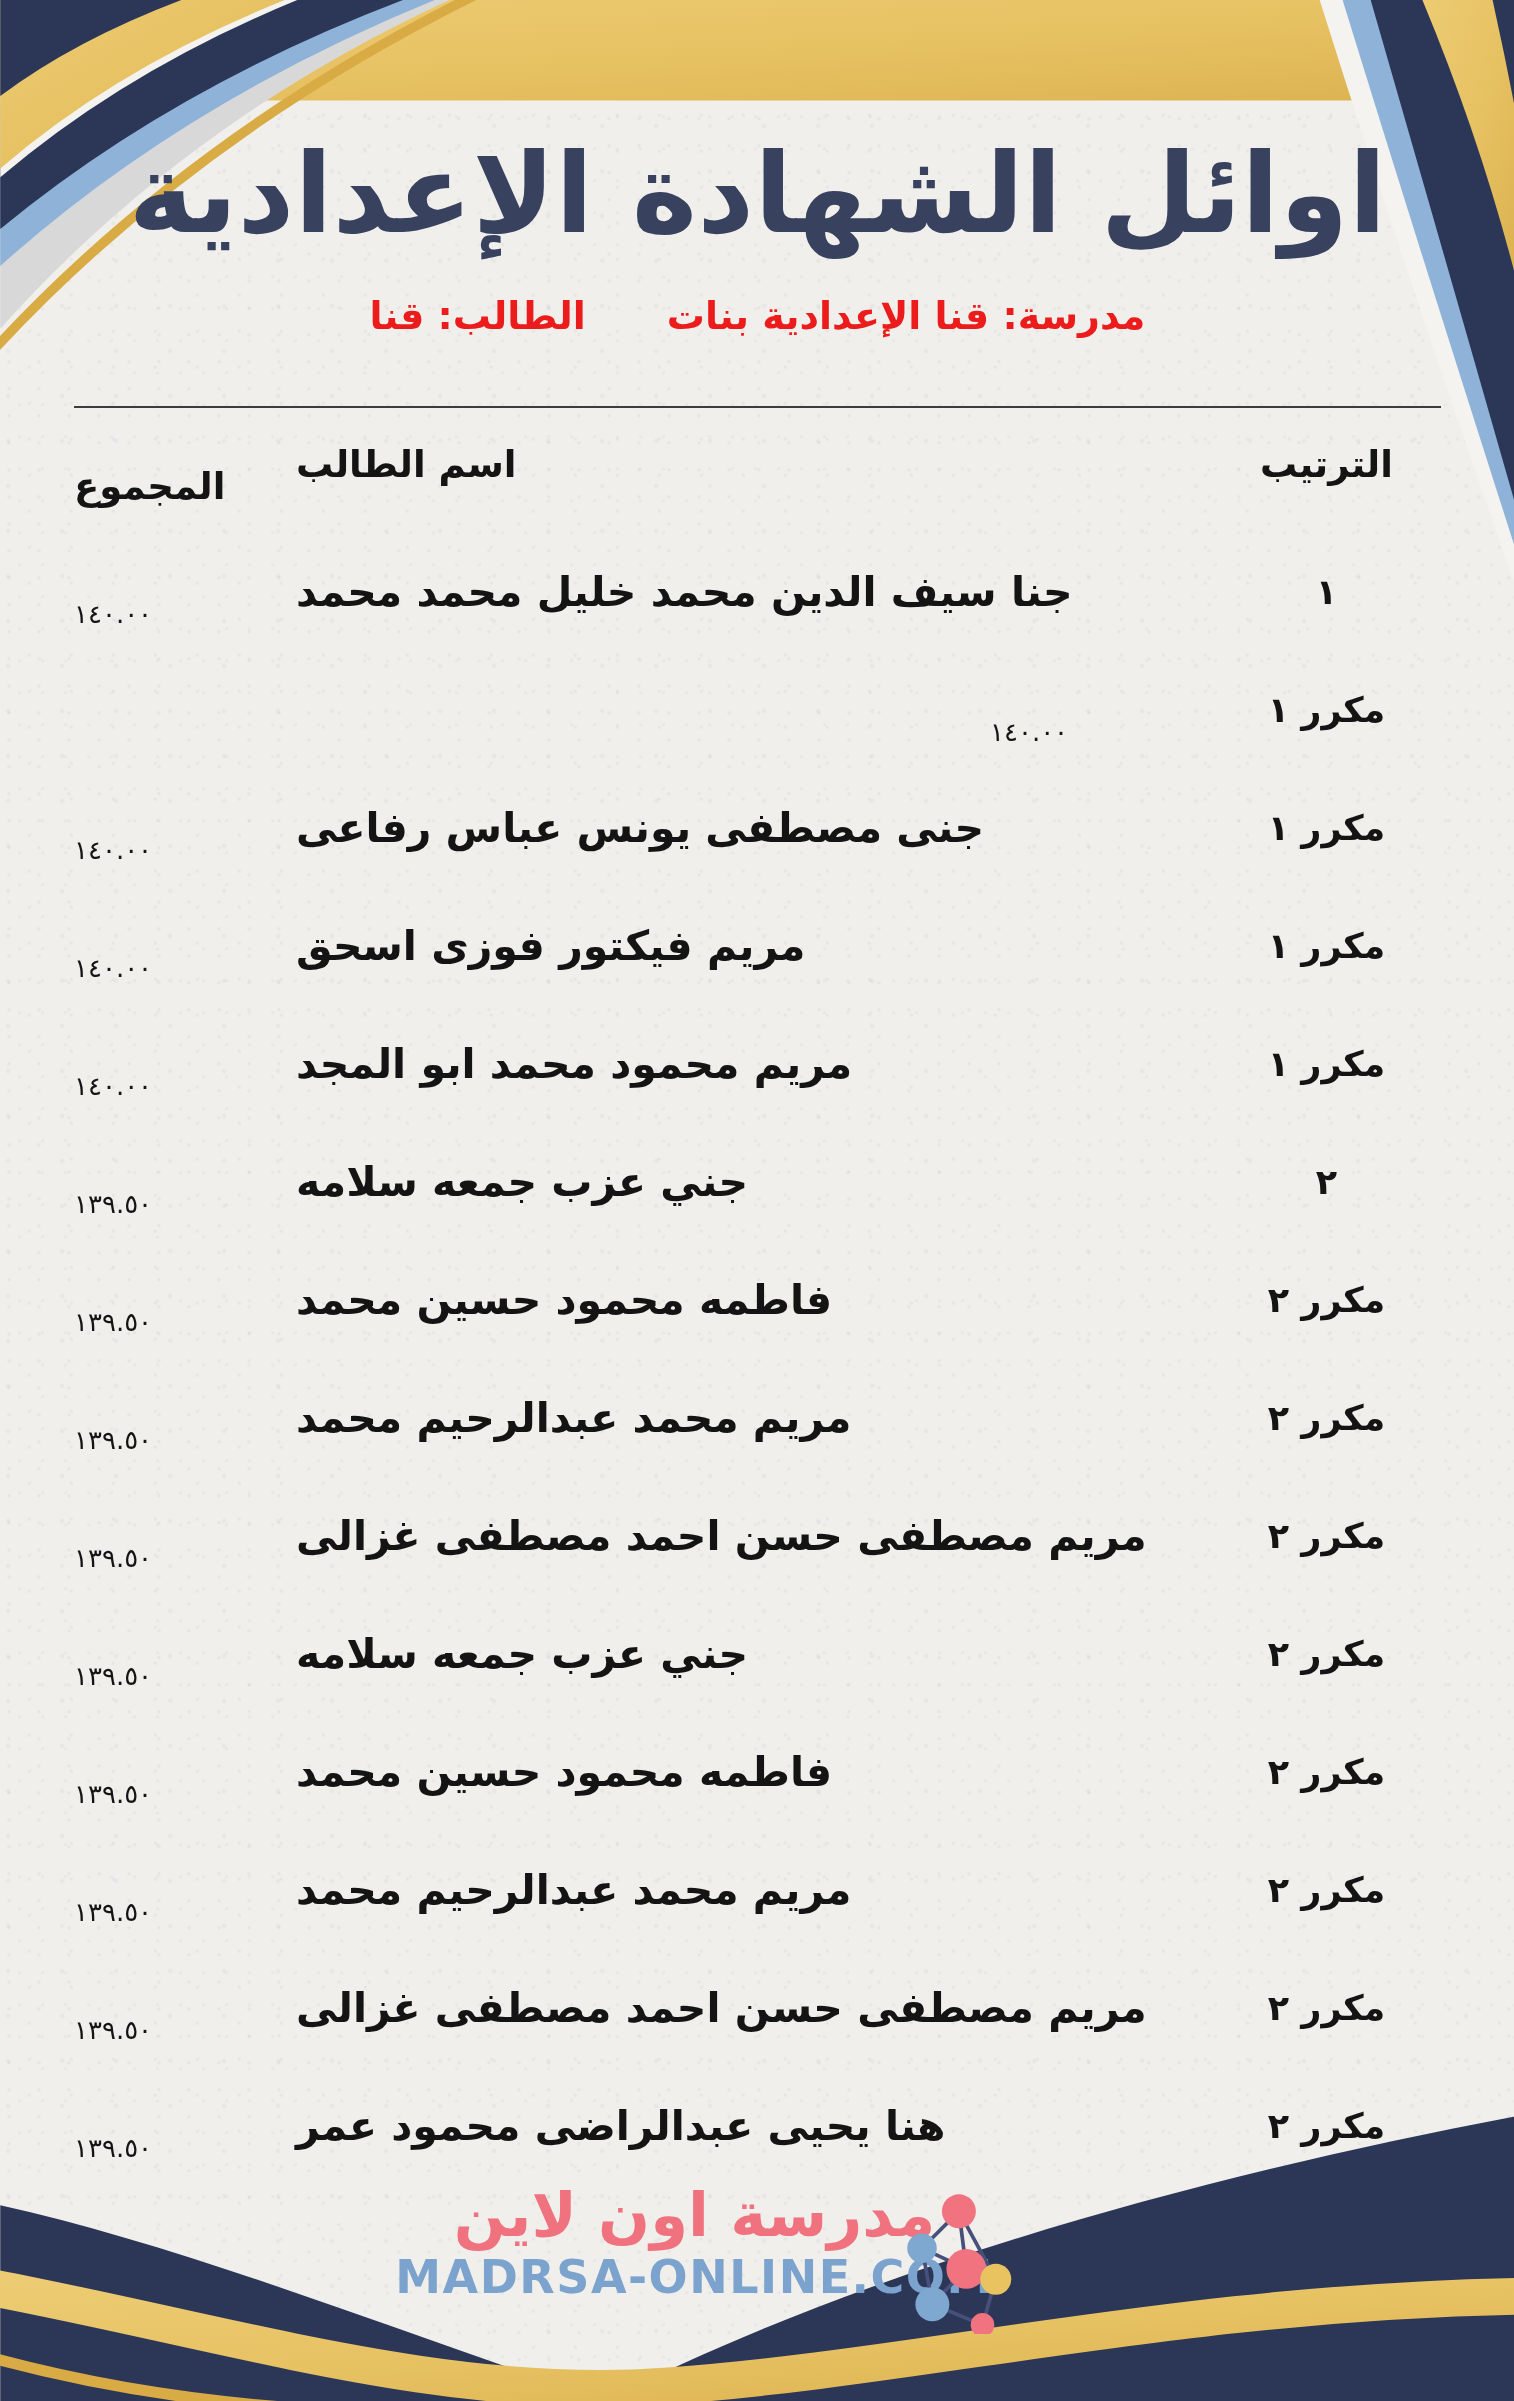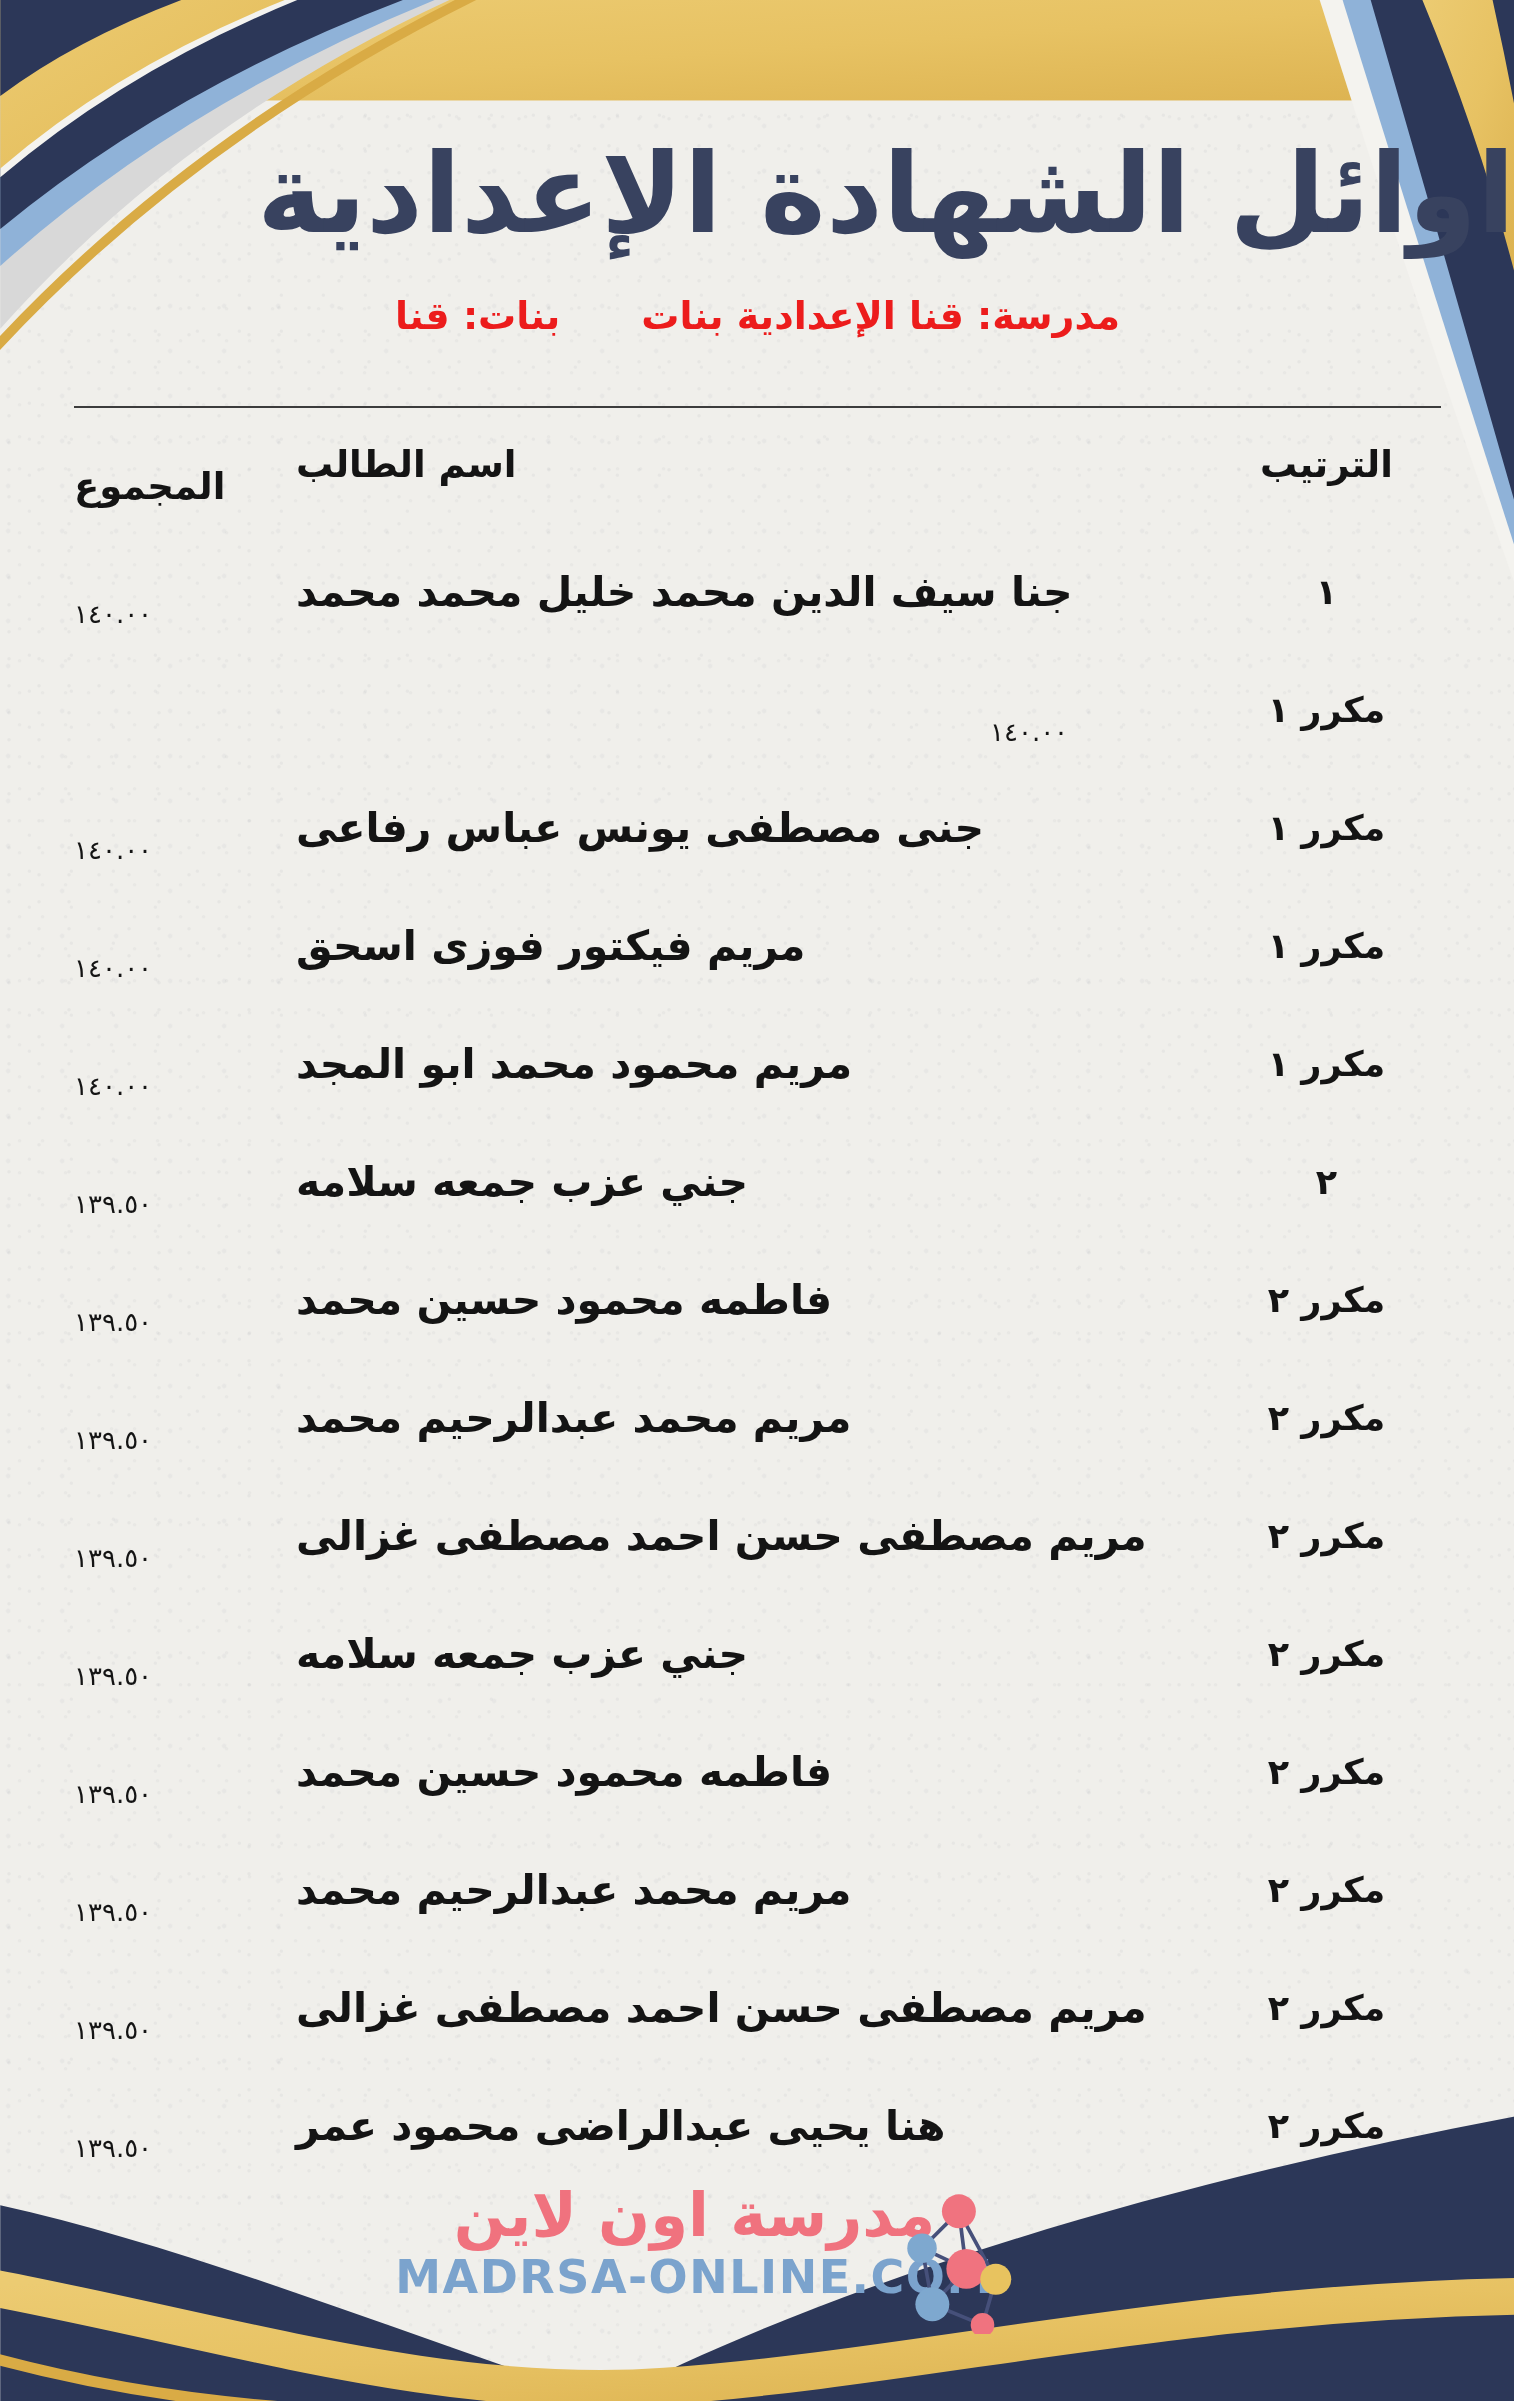--- a/index.html
+++ b/index.html
@@ -13,21 +13,21 @@
       radial-gradient(circle at 85% 65%, rgba(130,136,150,.07) 1.1px, transparent 2.2px);
     background-size:30px 27px, 42px 36px, 54px 45px, 23px 32px;
     font-family:"DejaVu Sans", sans-serif;
   }
   .layer{position:absolute;inset:0;}
   #deco{z-index:0;}
   #content{z-index:1;}
 
   .page-title{
     position:absolute;top:111px;left:0;right:0;
-    direction:rtl;
+    text-align:center;direction:rtl;
     color:#38425f;font-size:111px;font-weight:bold;line-height:1.5;
   }
   .subtitle{
     position:absolute;top:294px;left:0;right:0;
     display:flex;flex-direction:row;justify-content:center;align-items:center;
     direction:rtl;gap:81px;
     color:#ec1c1c;font-size:38px;font-weight:bold;
   }
   .divider{
     position:absolute;top:406px;left:74px;right:74px;height:1.5px;
@@ -101,21 +101,21 @@
     <path d="M -20,3095 C 300,3155 600,3252 900,3230 C 1250,3205 1600,3115 2070,3108" fill="none" stroke="url(#goldgrad)" stroke-width="50"></path>
     <path d="M -10,3192 Q 190,3246 410,3260" fill="none" stroke="#d9ab45" stroke-width="15"></path>
   </g>
 </svg>
 
 <div id="content" class="layer">
   <div class="page-title">اوائل الشهادة الإعدادية</div>
 
   <div class="subtitle">
     <span>مدرسة: قنا الإعدادية بنات</span>
-    <span>بنات: قنا</span>
+    <span>الطالب: قنا</span>
   </div>
 
   <div class="divider"></div>
 
   <div class="results">
     <div class="thead">
       <div class="cell col-rank">الترتيب</div>
       <div class="cell col-name">اسم الطالب</div>
       <div class="cell col-total">المجموع</div>
     </div>

